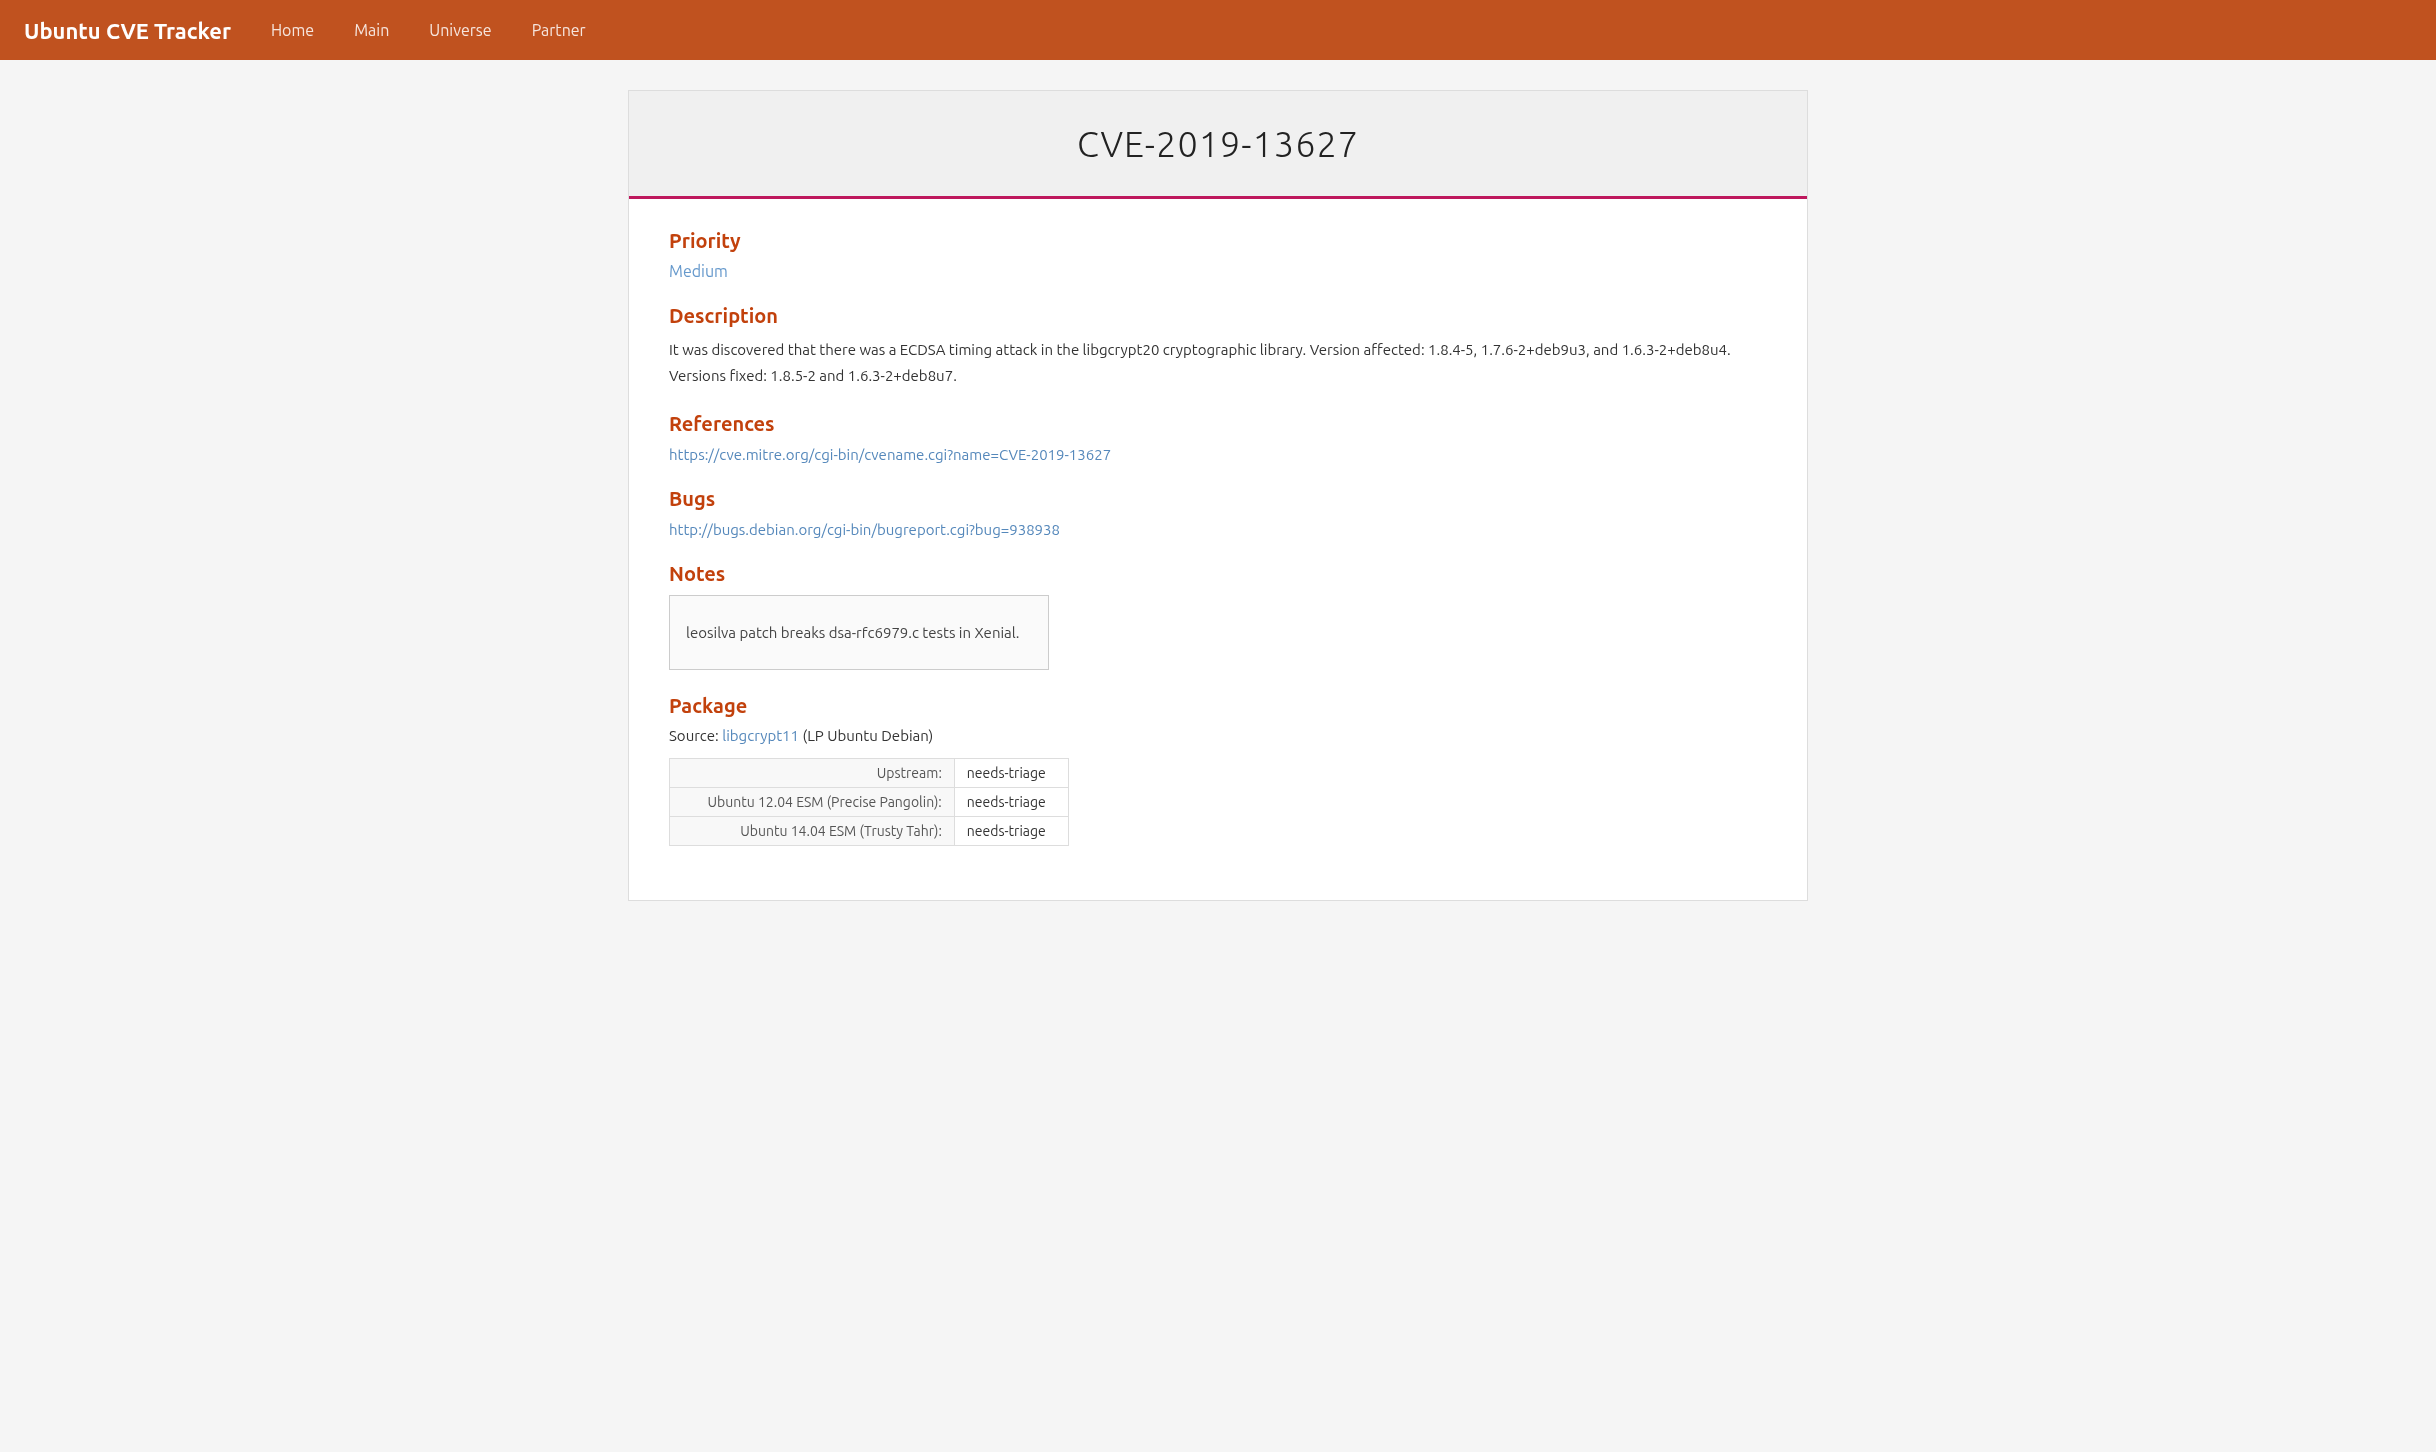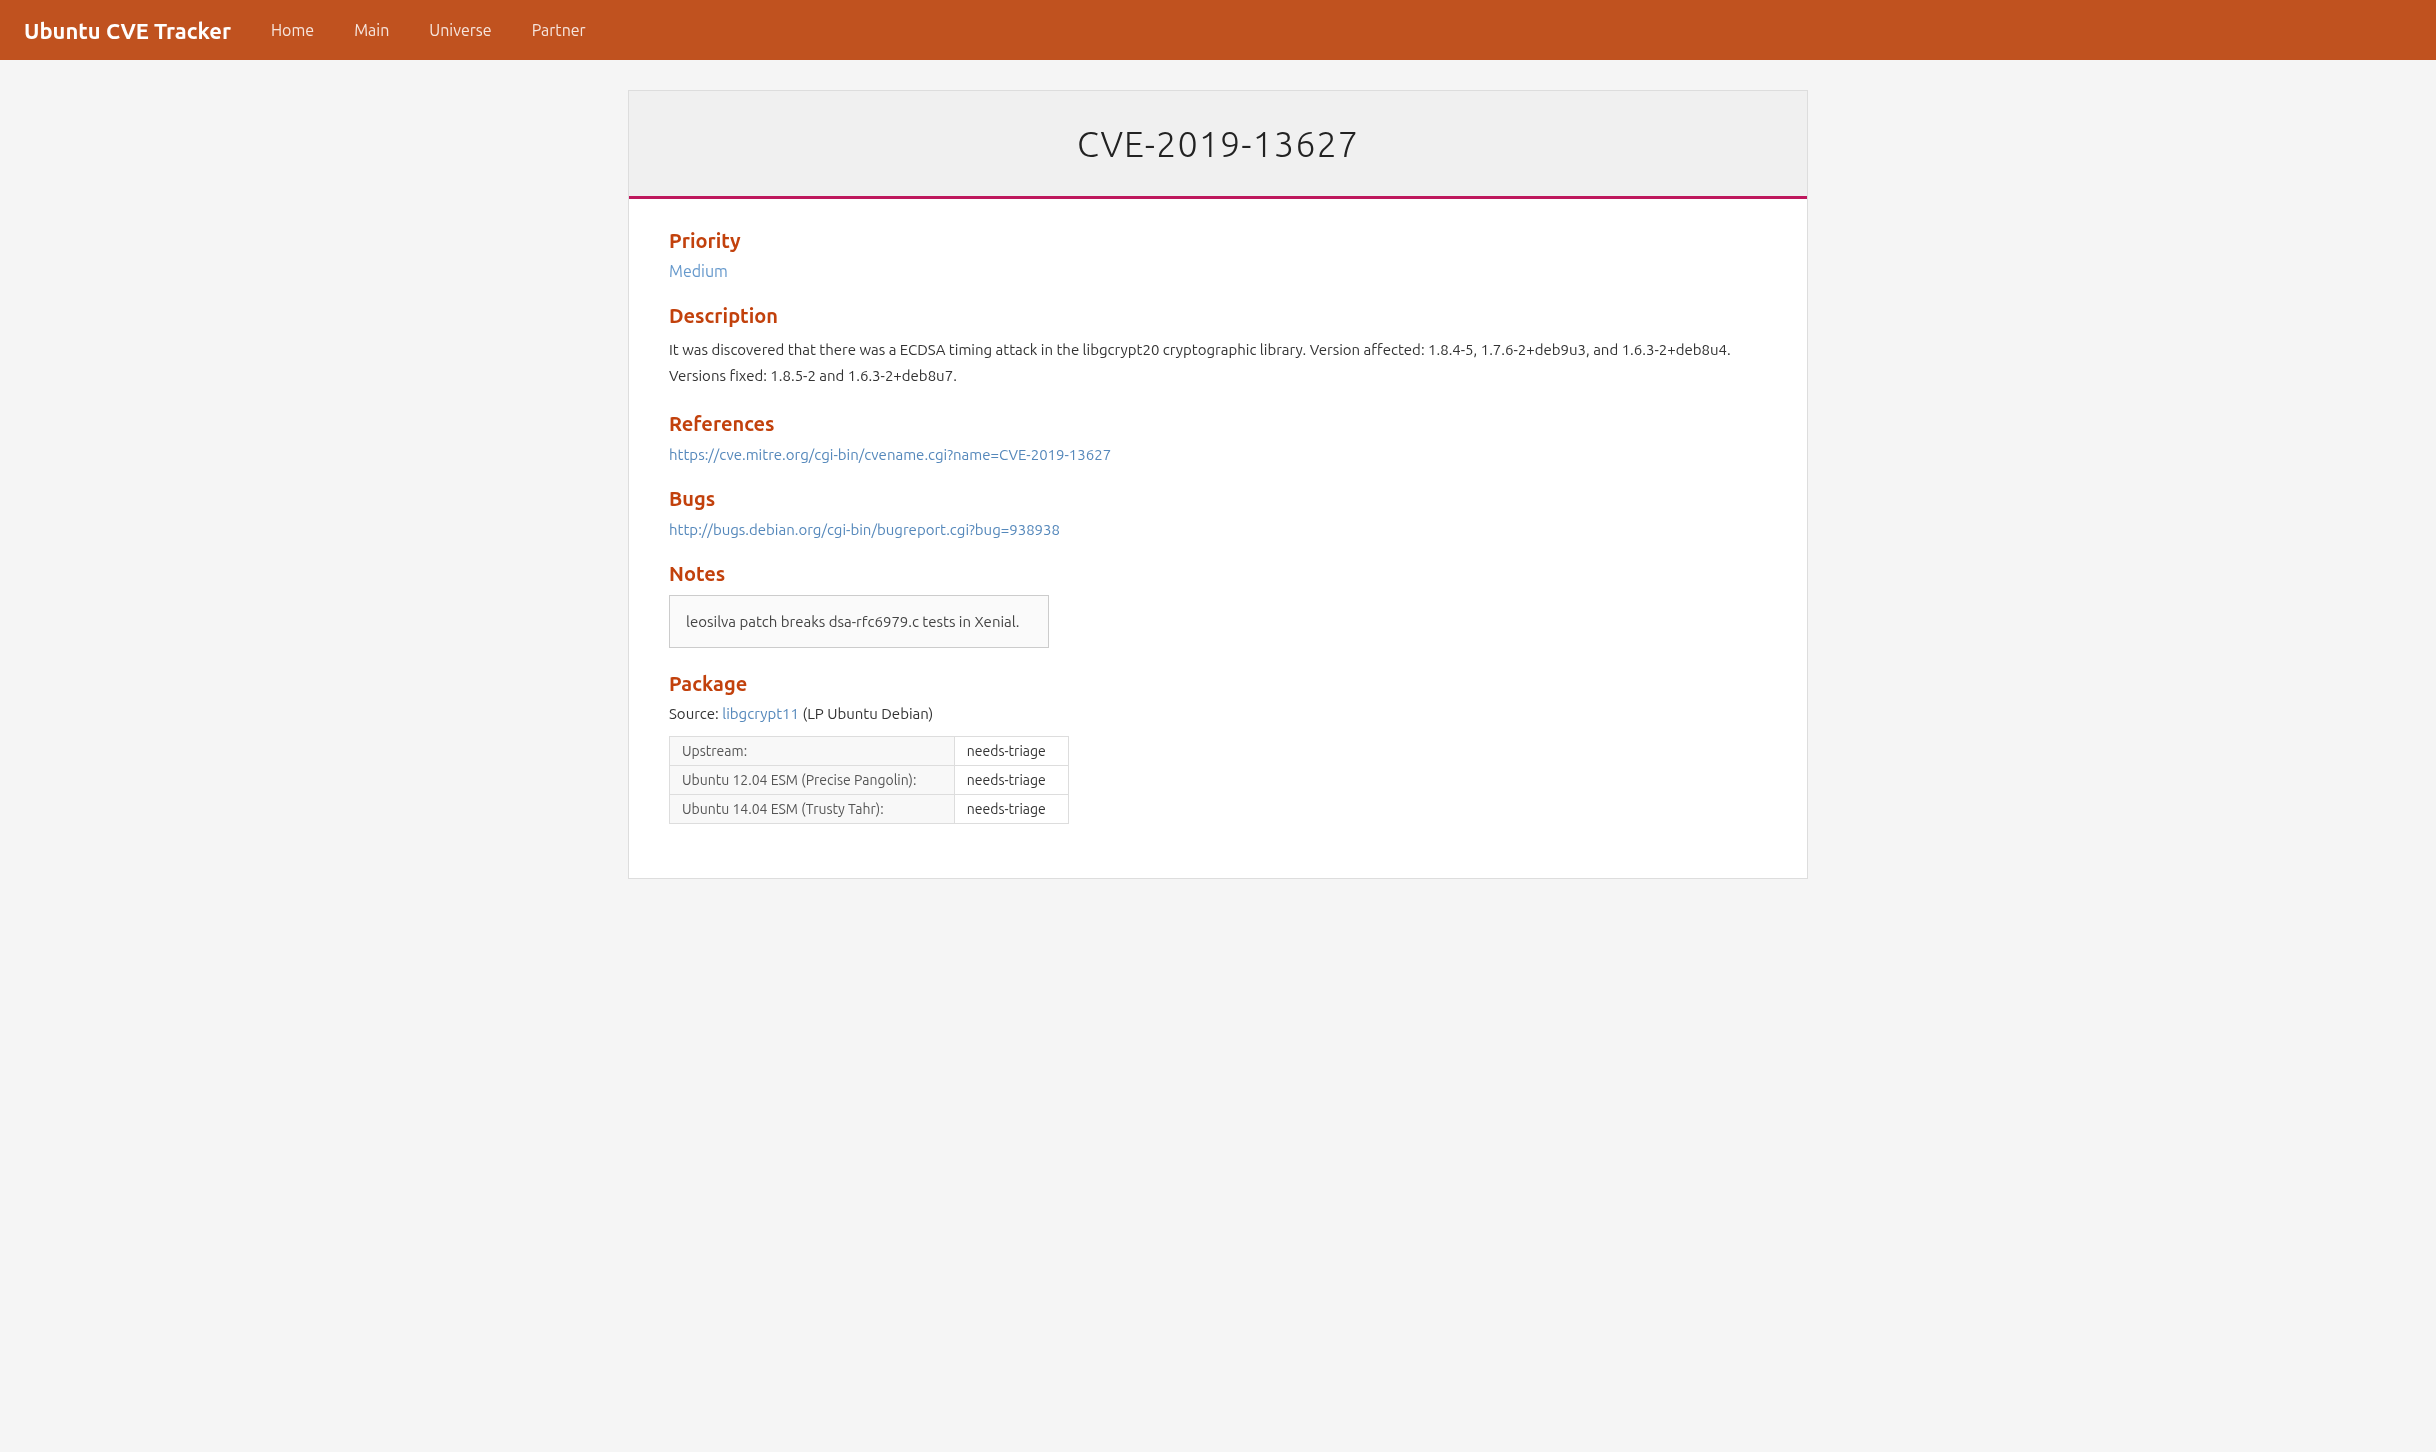--- a/index.html
+++ b/index.html
@@ -92,21 +92,21 @@
 
     .link-blue {
       color: #5588bb;
       text-decoration: none;
       font-size: 15px;
     }
 
     .notes-box {
       border: 1px solid #ccc;
       background: #fafafa;
-      padding: 17px 16px;
+      padding: 28px 16px;
       font-size: 15px;
       color: #444;
       max-width: 380px;
       margin-bottom: 16px;
     }
 
     .package-source {
       font-size: 15px;
       margin-bottom: 14px;
       color: #333;
@@ -119,20 +119,21 @@
       font-size: 14px;
     }
 
     .package-table td {
       padding: 6px 12px;
       border: 1px solid #ddd;
       color: #444;
     }
 
     .package-table td:first-child {
+      text-align: right;
       background: #f8f8f8;
       font-weight: normal;
       color: #555;
     }
 
     .package-table td:last-child {
       color: #333;
     }
 
     .section-separator {

